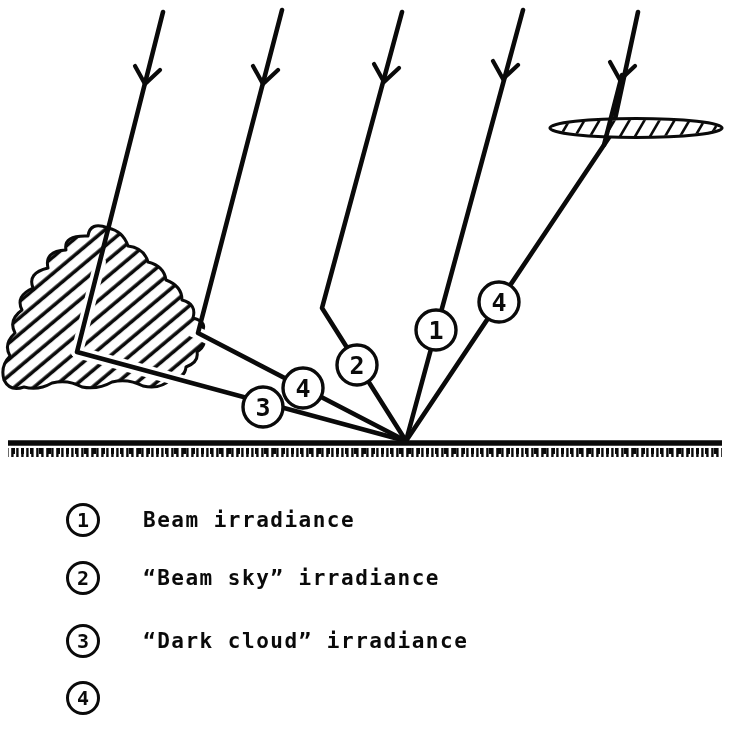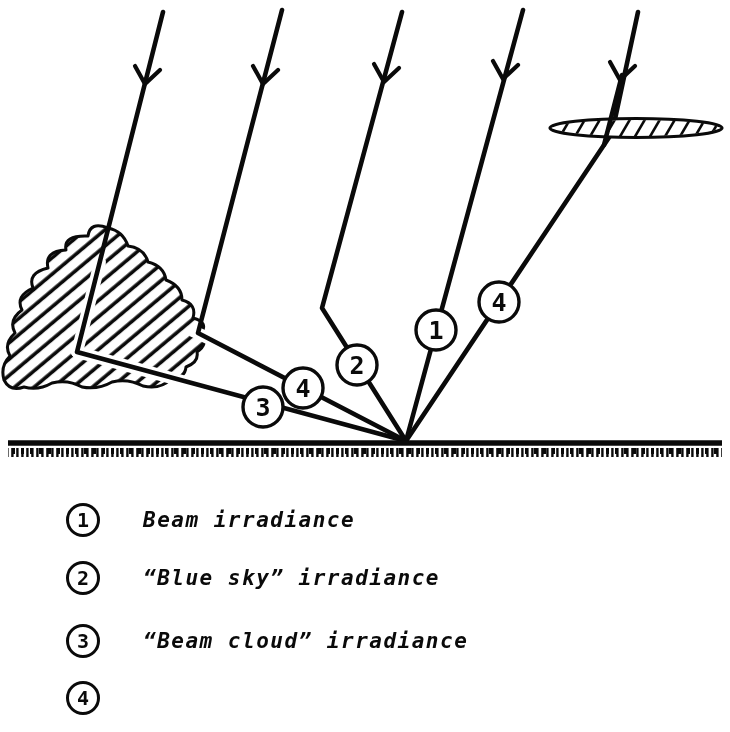--- a/index.html
+++ b/index.html
@@ -50,21 +50,20 @@
     font-weight: 700;
     flex: 0 0 auto;
     box-sizing: border-box;
   }
   .legend-label {
     margin-left: 43px;
     font-size: 21px;
     font-weight: 700;
     letter-spacing: 1.5px;
     white-space: nowrap;
-    font-style: italic;
   }
   .marker-digit {
     font-family: "DejaVu Sans Mono", "Liberation Mono", monospace;
     font-weight: 700;
     font-size: 25px;
   }
 </style>
 </head>
 <body>
 
@@ -172,24 +171,24 @@
     </g>
   </svg>
 
   <div class="legend">
     <div class="legend-row r1">
       <div class="legend-num">1</div>
       <div class="legend-label">Beam irradiance</div>
     </div>
     <div class="legend-row r2">
       <div class="legend-num">2</div>
-      <div class="legend-label">“Blue sky” irradiance</div>
+      <div class="legend-label">“Beam sky” irradiance</div>
     </div>
     <div class="legend-row r3">
       <div class="legend-num">3</div>
-      <div class="legend-label">“Beam cloud” irradiance</div>
+      <div class="legend-label">“Dark cloud” irradiance</div>
     </div>
     <div class="legend-row r4">
       <div class="legend-num">4</div>
     </div>
   </div>
 
 </div>
 
 </body></html>

